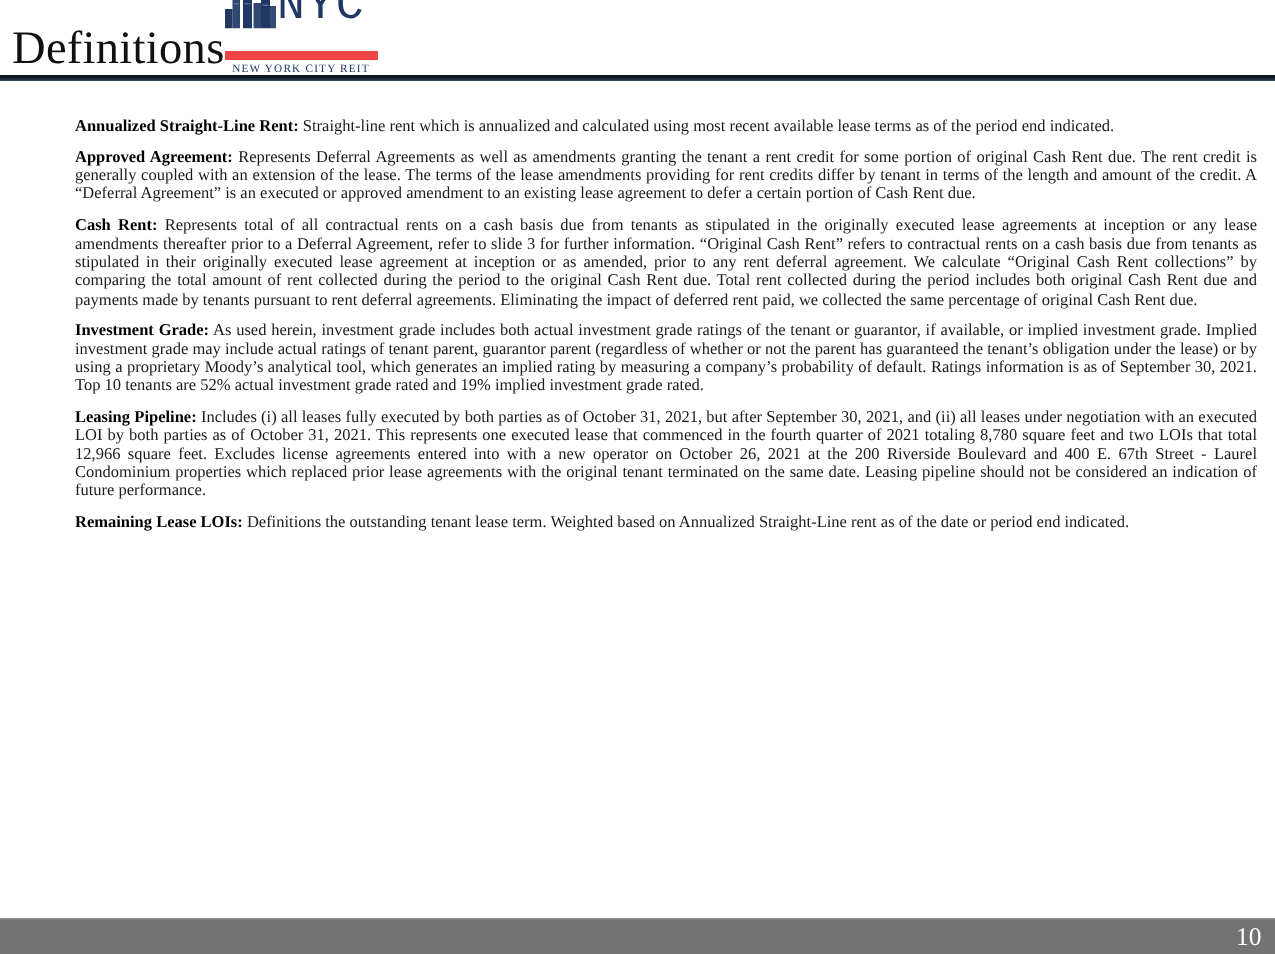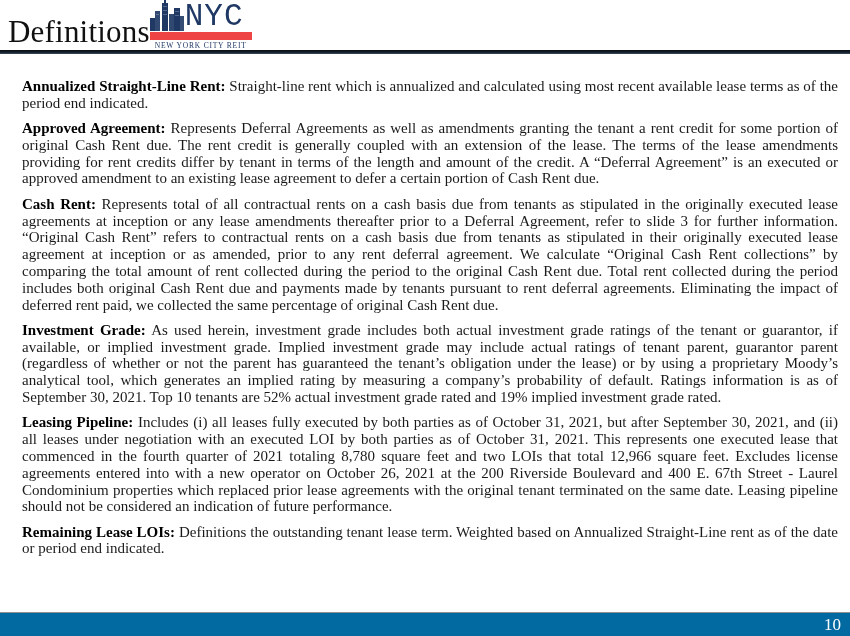--- a/index.html
+++ b/index.html
@@ -44,51 +44,52 @@
   }
   .logo-nyc {
     font-family: Liberation Mono, monospace;
     font-size: 31px;
     line-height: 0.9;
     color: #1f3864;
     letter-spacing: 1px;
     margin-left: 1px;
   }
   .logo-bottom {
-    border-top: 8px solid #ef4444;
-    margin-top: 1px;
+    border-top: 6px solid #ef4444;
+    margin-top: 15px;
     padding-top: 1px;
     font-size: 7.5px;
     letter-spacing: 0.8px;
     color: #1f3864;
     white-space: nowrap;
     text-align: center;
   }
   .header-rule {
     height: 4px;
     width: 850px;
     background: linear-gradient(to bottom, #070d14 0%, #16222e 60%, #41505e 100%);
   }
 
   
   .content {
     padding: 24px 12px 0 22px;
-    font-size: 15px;
+    font-size: 11px;
     line-height: 1.12;
     text-align: justify;
+    margin-left: 28px;
   }
   .def { margin: 0 0 8.5px 0; }
   .def b { font-weight: 700; color: #000; }
 
   
   .footer {
     position: absolute;
     left: 0; bottom: 0;
     width: 850px; height: 24px;
-    background: #0369a1;
+    background: #737373;
     border-top: 1px solid #8f8f8f;
     box-sizing: border-box;
   }
   .page-number {
     position: absolute;
     right: 9px;
     top: 0;
     line-height: 23px;
     font-size: 17px;
     color: #ffffff;

